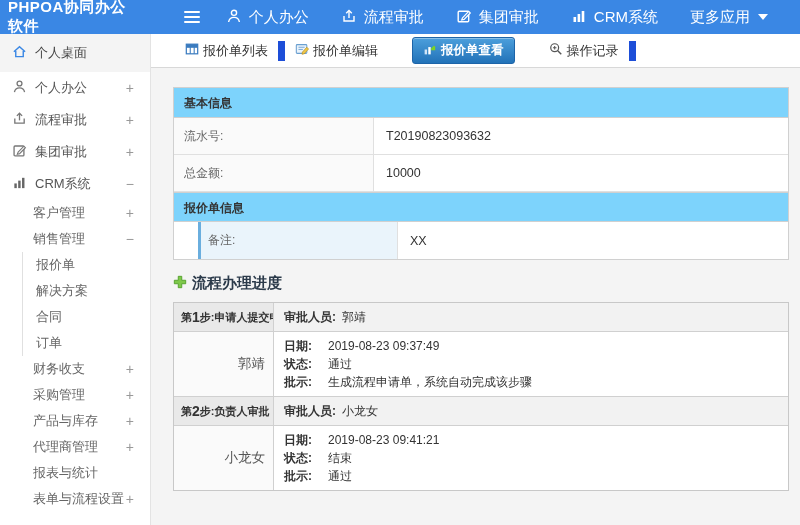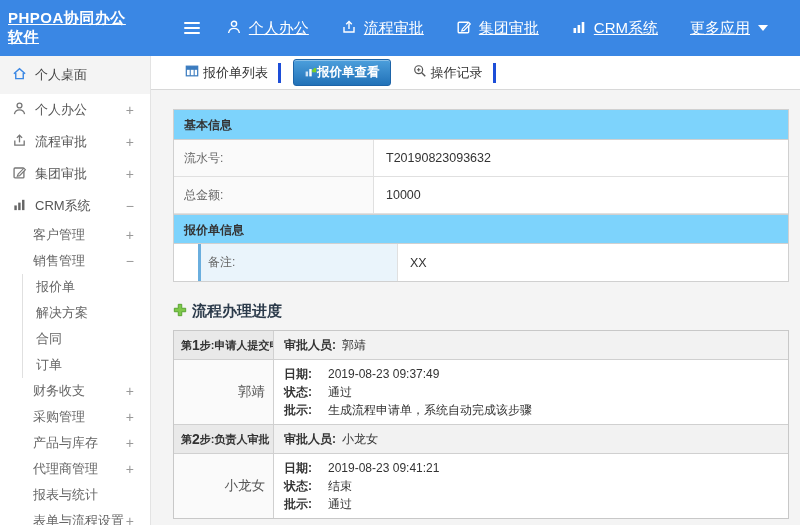--- a/index.html
+++ b/index.html
@@ -1,20 +1,20 @@
 <!DOCTYPE html>
 <html><head>
 <meta charset="utf-8">
 <style>
   * { margin:0; padding:0; box-sizing:border-box; }
   html,body { width:800px; height:525px; overflow:hidden; background:#fff;
     font-family:"Liberation Sans", sans-serif; }
 
   
-  .header { height:56px; background:#3a87e4; display:flex; align-items:center; color:#fff;text-decoration:underline; }
+  .header { height:34px; background:#3a87e4; display:flex; align-items:center; color:#fff; }
   .logo { width:150px; padding-left:8px; font-size:15px; font-weight:bold; letter-spacing:.5px; }
   .hamburger { margin:0 26px 0 46px; cursor:pointer; display:flex; flex-direction:column; gap:3px; }
   .hamburger i { display:block; width:16px; height:2px; background:#fff; border-radius:1px; }
   .nav-item { display:flex; align-items:center; margin-right:32px; font-size:15px; cursor:pointer; white-space:nowrap; }
   .nav-item svg { margin-right:7px; }
   .caret { width:0; height:0; border-left:5px solid transparent; border-right:5px solid transparent;
     border-top:6px solid #fff; margin-left:8px; }
 
   
   .wrap { display:flex; height:496px;border-radius:27px; }
@@ -30,41 +30,41 @@
   .first { height:38px; background:#f4f4f4; color:#444; }
   .lvl2 { height:26px; padding-left:33px; color:#666; }
   .lvl3 { height:26px; padding-left:36px; color:#666; position:relative;text-align:center; }
   .lvl3::before { content:""; position:absolute; left:22px; top:0; bottom:0; width:1px; background:#e0e0e0; }
   .exp { color:#999; font-size:14px; }
 
   
   .tabbar { height:34px; background:#fff; border-bottom:1px solid #d8d8d8;
     display:flex; align-items:center; padding-left:24px; }
   .tab { display:flex; align-items:center; gap:4px; font-size:13px; color:#333;
-    padding:0 10px; height:20px; cursor:pointer; border-right:3px solid #1d4ed8; }
+    padding:0 10px; height:20px; cursor:pointer; border-right:7px solid #1d4ed8; }
   .tab.no-div { border-right:none; }
-  .tab-btn { display:flex; align-items:center; font-size:12.5px; font-weight:bold; color:#fff;
-    padding:4px 10px; margin:0 12px; border-radius:3px; cursor:pointer;
+  .tab-btn { display:flex; align-items:center; gap:5px; font-size:12.5px; font-weight:bold; color:#fff;
+    padding:4px 10px; margin:0 24px; border-radius:3px; cursor:pointer;
     background:linear-gradient(#4c9fdc,#2272b8); border:1px solid #1d64a8;
     box-shadow:inset 0 1px 0 rgba(255,255,255,.35); }
 
   
   .content { flex:1; padding:19px 11px 0 22px; overflow:hidden; }
 
   .form-table { border:1px solid #d0d0d0; background:#fff; }
   .sec-header { height:30px; line-height:30px; background:#7dd3fc; border-bottom:1px solid #d0d0d0;
     font-size:12px; font-weight:bold; color:#333; padding-left:10px; }
   .frow { display:flex; height:37px; border-bottom:1px solid #e0e0e0; }
   .frow:last-child { border-bottom:none;margin-left:24px; }
   .fl { width:200px; background:#fafafa; border-right:1px solid #e0e0e0; color:#666;
     font-size:12px; display:flex; align-items:center; padding-left:10px; }
   .fv { flex:1; display:flex; align-items:center; padding-left:12px; font-size:12.5px; color:#333; }
   .frow.hl .fl { background:#eaf4fb; box-shadow:inset 3px 0 0 #6aaede; }
 
-  .wf-heading { display:flex; align-items:center; gap:5px; margin:20px 0 9px 0;
+  .wf-heading { display:flex; align-items:center; gap:5px; margin:14px 0 9px 0;
     font-size:15px; font-weight:bold; color:#2b3a4a; }
 
   .wf-table { border:1px solid #c8c8c8; background:#fff; font-size:12px; color:#333; }
   .wf-row { display:flex; border-bottom:1px solid #d0d0d0; }
   .wf-row:last-child { border-bottom:none; }
   .wf-l { width:100px; border-right:1px solid #d0d0d0; flex:0 0 auto; }
   .wf-r { flex:1; min-width:0; }
   .wf-step .wf-l { background:#e9e9e9; font-weight:bold; font-size:11px; white-space:nowrap;
     display:flex; align-items:center; padding:0 4px 0 7px; height:28px; overflow:hidden; }
   .wf-step .wf-l .big { font-size:14px; }
@@ -285,20 +285,30 @@
         <span>
           <svg width="14" height="14" viewBox="0 0 16 16">
               <rect x="1.5" y="2.5" width="13" height="11" fill="#fff" stroke="#3a7bbf" stroke-width="1.4"></rect>
               <path d="M1.5 6h13M6 2.5v11M10.5 2.5v11" stroke="#3a7bbf" stroke-width="1.2"></path>
               <rect x="1.5" y="2.5" width="13" height="3.5" fill="#3a7bbf"></rect>
             </svg>
         </span>
         <span>报价单列表</span>
       </div>
 
+      <div class="tab no-div">
+        <span>
+          <svg width="14" height="14" viewBox="0 0 16 16">
+              <rect x="1.5" y="3" width="12" height="10" rx="1" fill="#eaf3fb" stroke="#6a9fd0" stroke-width="1.2"></rect>
+              <path d="M4 6h7M4 8.5h5" stroke="#6a9fd0" stroke-width="1"></path>
+              <path d="M8.5 11.5 13.5 6l2 2-5 5.5-2.5.5z" fill="#f0c94a" stroke="#b98e1e" stroke-width=".8"></path>
+            </svg>
+        </span>
+        <span>报价单编辑</span>
+      </div>
 
       <div class="tab-btn">
         <span>
           <svg width="13" height="13" viewBox="0 0 16 16">
               <rect x="2" y="8" width="3" height="6" fill="#cfe4f7"></rect>
               <rect x="6.5" y="5" width="3" height="9" fill="#fff"></rect>
               <path d="M10 8l4-4M14 4v4h-4" stroke="#7ed321" stroke-width="2" fill="none"></path>
             </svg>
         </span>
         <span>报价单查看</span>

